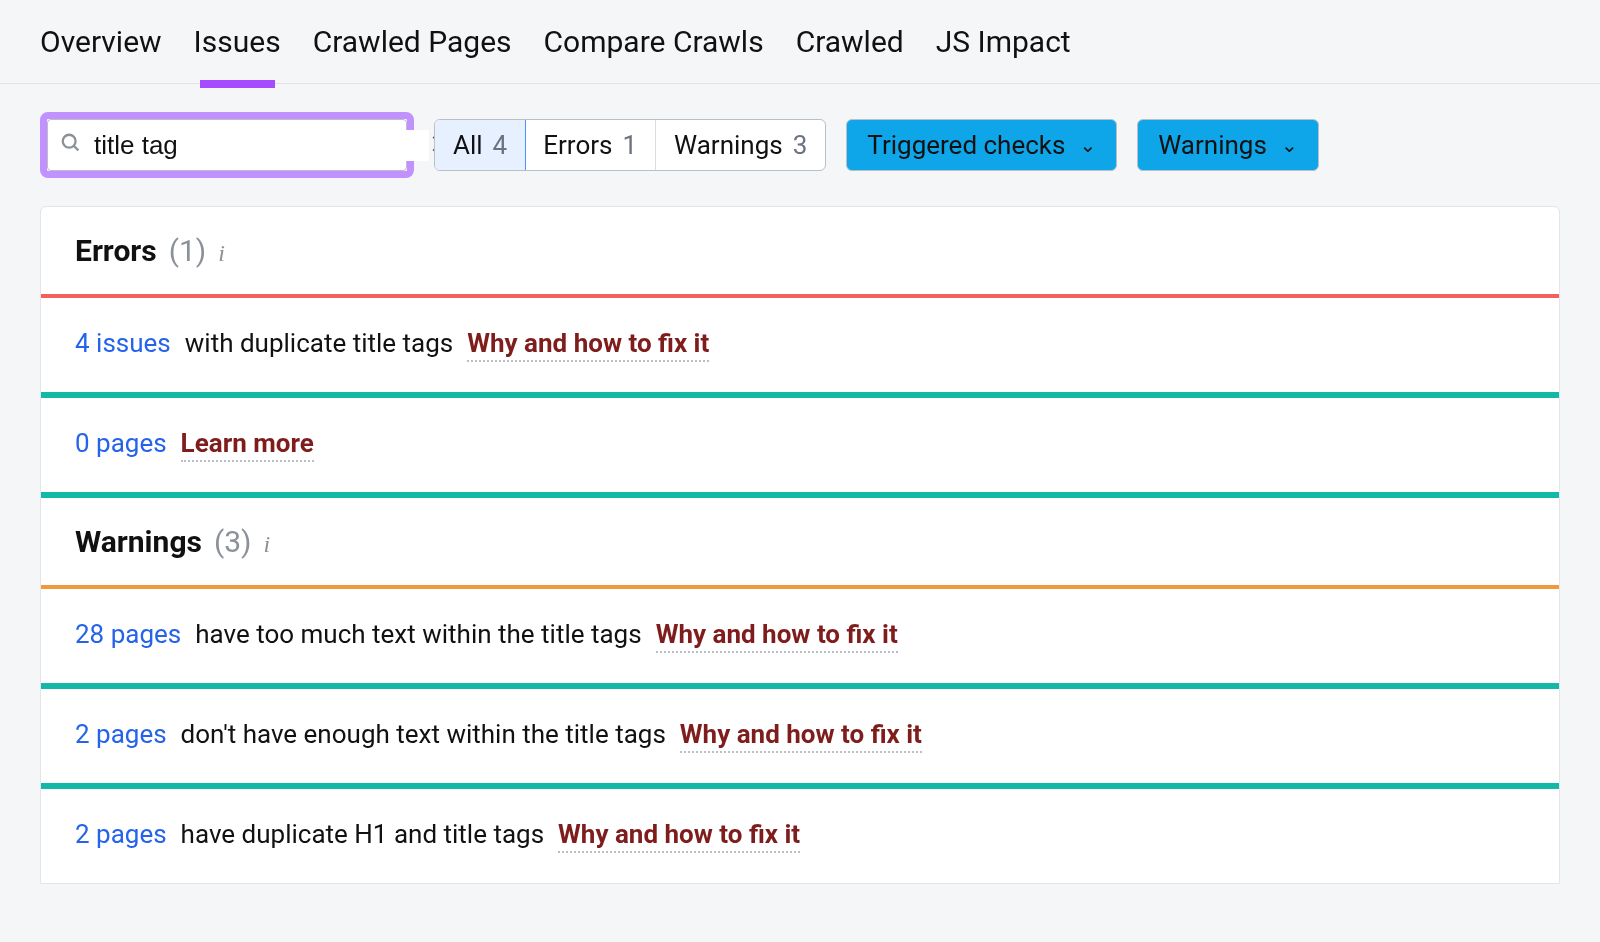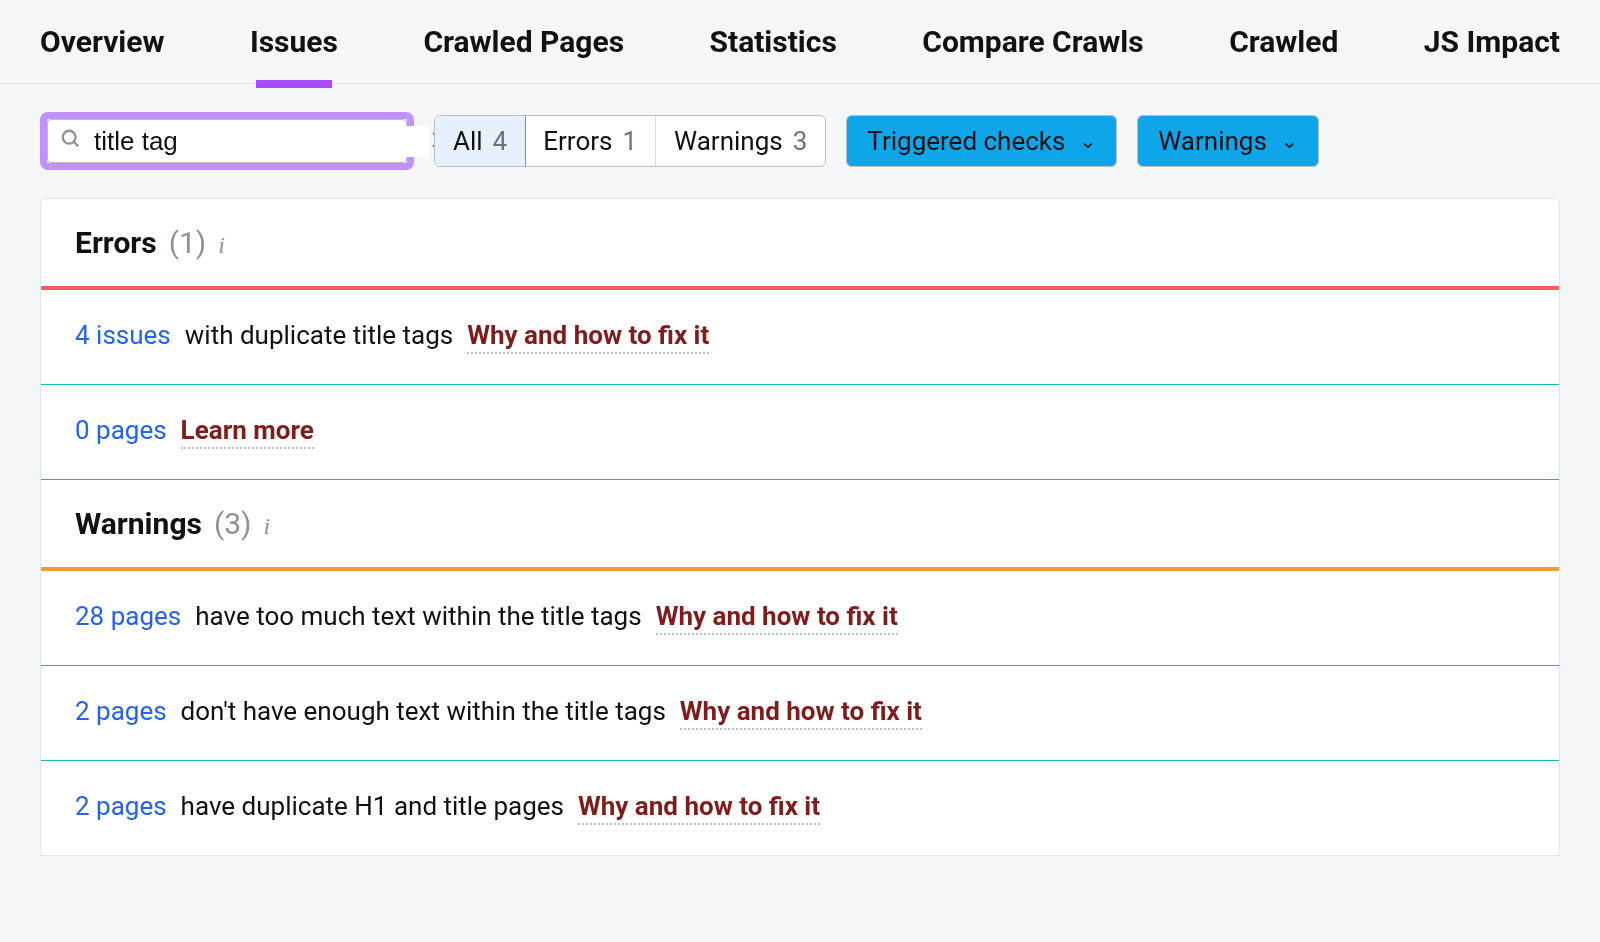--- a/index.html
+++ b/index.html
@@ -11,22 +11,21 @@
   height: 942px;
   overflow: hidden;
 }
 
 .tabs {
   display: flex;
   gap: 32px;
   padding: 24px 40px 0 40px;
   border-bottom: 1px solid #e3e3e3;
   font-size: 30px;
-  font-weight: 700;
-  justify-content: space-between;
+  font-weight: 400;
 }
 .tab {
   padding-bottom: 24px;
   cursor: pointer;
   position: relative;
 }
 .tab.active::after {
   content: "";
   position: absolute;
   left: 6px;
@@ -47,21 +46,21 @@
   border: 7px solid #c091ff;
   border-radius: 8px;
   display: inline-flex;
   align-items: center;
 }
 .search-box {
   display: flex;
   align-items: center;
   border: 1px solid #b9bec7;
   border-radius: 4px;
-  height: 44px;
+  height: 52px;
   padding: 0 12px 0 12px;
   background: #fff;
   width: 360px;
 }
 .search-icon svg { width: 22px; height: 22px; }
 .search-input {
   border: none;
   outline: none;
   font-size: 26px;
   flex: 1;
@@ -130,21 +129,21 @@
   color: #8c9199;
   font-size: 24px;
   cursor: pointer;
 }
 
 .divider-error { height: 4px; background: #f25f5c; }
 .divider-warn { height: 4px; background: #ef9a3c; }
 
 .row {
   padding: 30px 34px;
-  border-bottom: 1px solid #14b8a6;
+  border-bottom: 6px solid #14b8a6;
   font-size: 26px;
   display: flex;
   align-items: baseline;
   gap: 14px;
   flex-wrap: wrap;
 }
 .row:last-child { border-bottom: none; }
 .link { color: #2563eb; cursor: pointer; }
 .hint {
   color: #7f1d1d;
@@ -154,21 +153,20 @@
   font-weight: bold;
 }
 </style>
 </head>
 <body>
 
 <div class="tabs">
   <div class="tab">Overview</div>
   <div class="tab active">Issues</div>
   <div class="tab">Crawled Pages</div>
-  <div class="tab">Statistics</div>
   <div class="tab">Compare Crawls</div>
   <div class="tab">Crawled</div>
   <div class="tab">JS Impact</div>
 </div>
 
 <div class="filter-row">
   <div class="search-wrap">
     <div class="search-box">
       <span class="search-icon">
         <svg viewBox="0 0 24 24" fill="none" stroke="#8c9199" stroke-width="2.5">
@@ -238,17 +236,17 @@
     <span>have too much text within the title tags</span>
     <span class="hint">Why and how to fix it</span>
   </div>
   <div class="row">
     <span class="link">2 pages</span>
     <span>don't have enough text within the title tags</span>
     <span class="hint">Why and how to fix it</span>
   </div>
   <div class="row">
     <span class="link">2 pages</span>
-    <span>have duplicate H1 and title pages</span>
+    <span>have duplicate H1 and title tags</span>
     <span class="hint">Why and how to fix it</span>
   </div>
 
 </div>
 
 </body></html>

